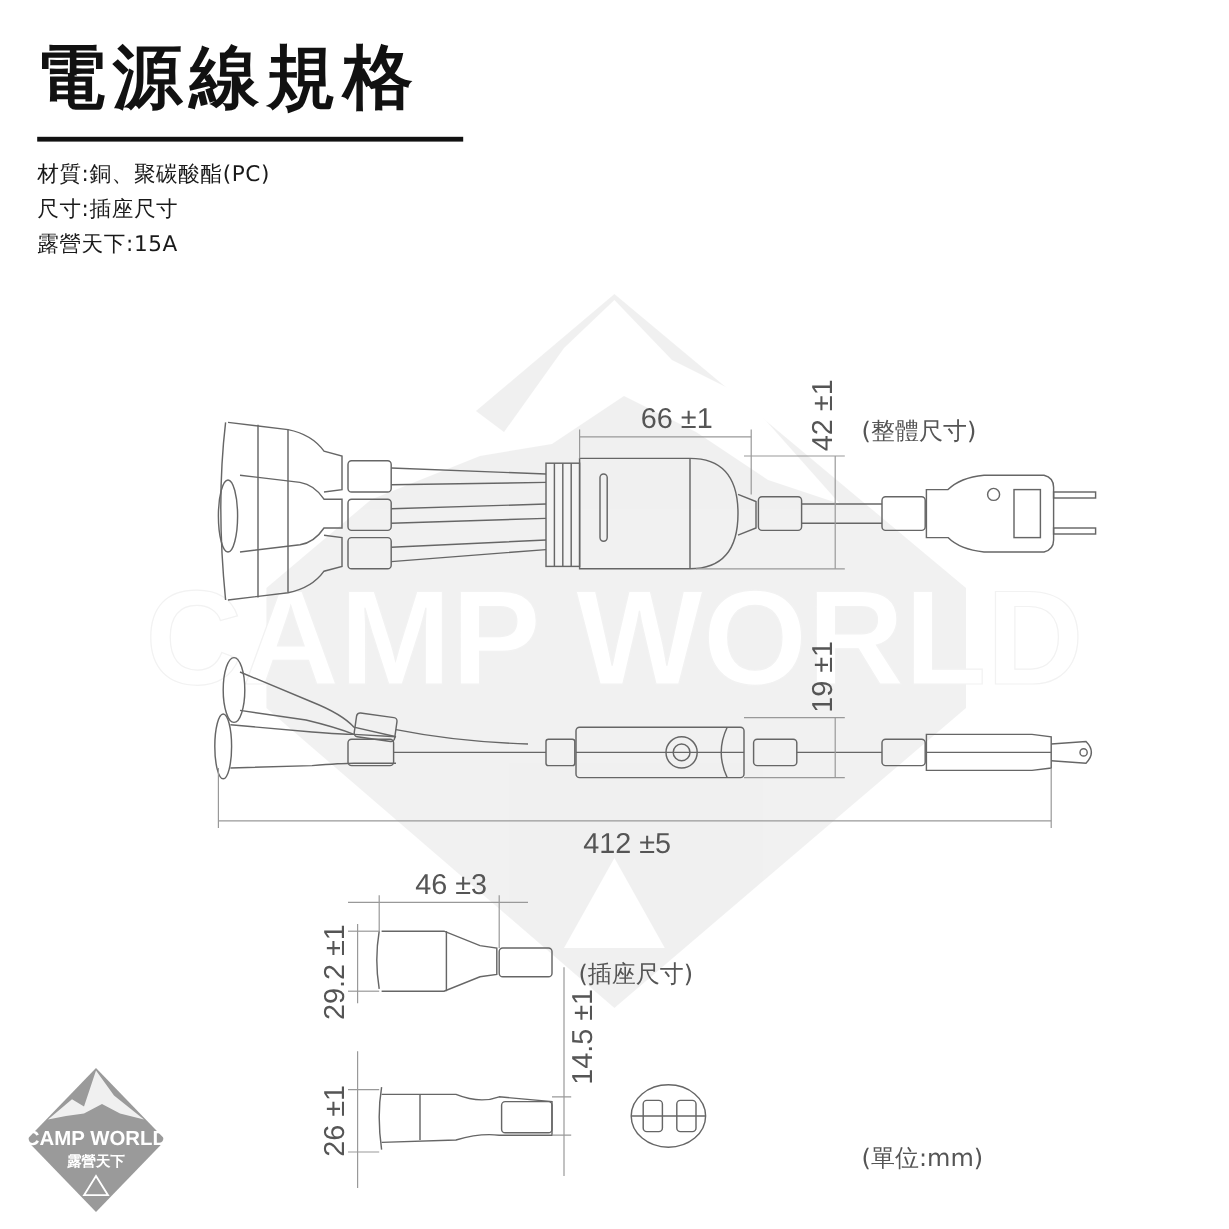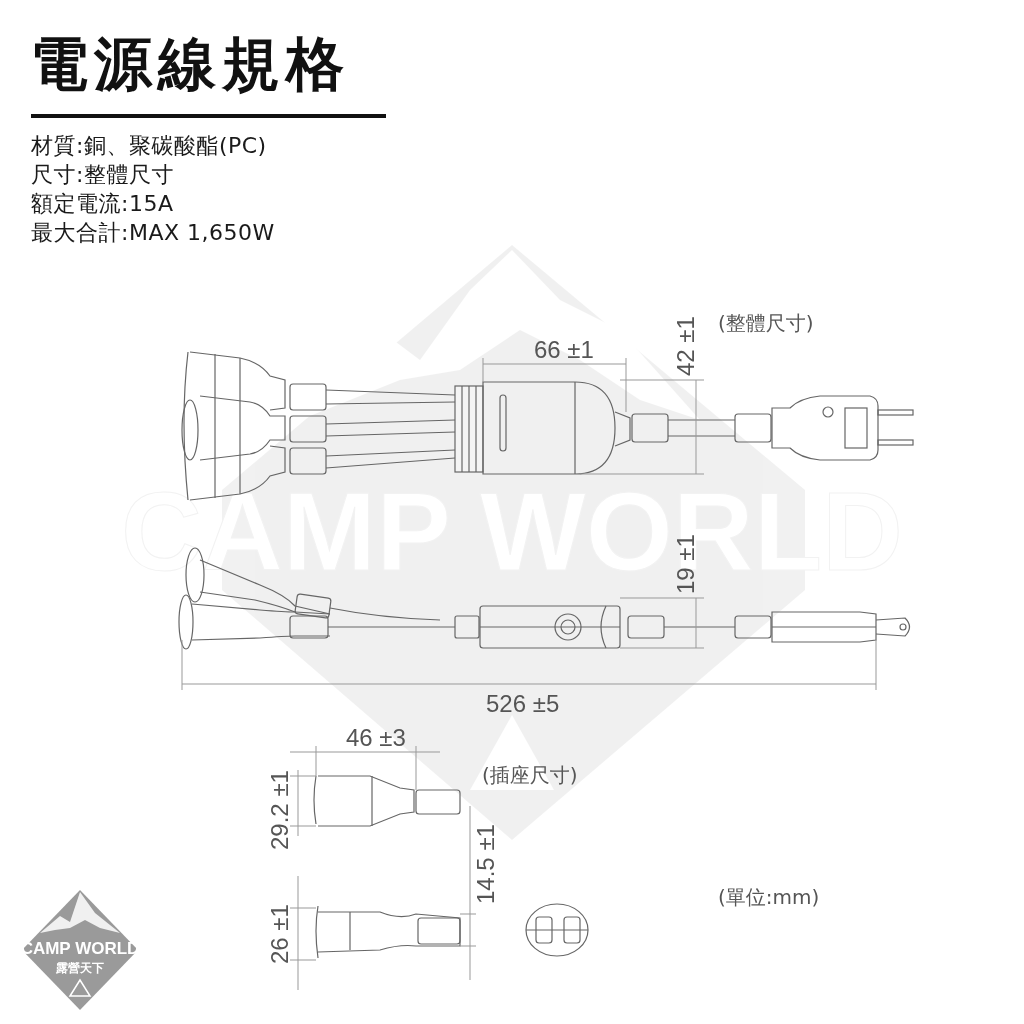--- a/index.html
+++ b/index.html
@@ -1,37 +1,36 @@
 <!DOCTYPE html>
 <html><head>
 <meta charset="utf-8">
 <style>
   html, body { margin:0; padding:0; background:#ffffff; }
   body { width:1024px; height:1024px; position:relative; overflow:hidden; font-family:"DejaVu Sans", sans-serif; }
   .title { position:absolute; left:30px; top:28px; font-size:58px; font-weight:bold; color:#111; letter-spacing:6px; line-height:72px;text-align:right; }
   .title-rule { position:absolute; left:31px; top:114px; width:355px; height:4px; background:#111; }
   .specs { position:absolute; left:31px; top:131px; }
-  .spec-line { font-size:22px; line-height:29px; color:#1a1a1a; white-space:nowrap; letter-spacing:0.5px; }
+  .spec-line { font-size:18px; line-height:29px; color:#1a1a1a; white-space:nowrap; letter-spacing:0.5px; }
   .dim { position:absolute; color:#555; font-family:"Liberation Sans", sans-serif; font-size:24px; white-space:nowrap; }
   .dim.v { transform-origin:left top; transform:rotate(-90deg); }
-  .note { position:absolute; color:#555; font-size:20px; white-space:nowrap; }
+  .note { position:absolute; color:#555; font-size:20px; white-space:nowrap;margin-top:36px; }
   svg.drawing { position:absolute; left:0; top:0; }
   .wm-logo { position:absolute; left:20px; top:888px; width:120px; height:124px; }
 </style>
 </head>
 <body>
 
 <div class="title">電源線規格</div>
 <div class="title-rule"></div>
 
 <div class="specs">
   <div class="spec-line">材質:銅、聚碳酸酯(PC)</div>
-  <div class="spec-line">尺寸:整體尺寸</div>
-  <div class="spec-line">額定電流:15A</div>
-  <div class="spec-line">最大合計:MAX 1,650W</div>
+  <div class="spec-line">尺寸:插座尺寸</div>
+  <div class="spec-line">露營天下:15A</div>
 </div>
 
 <svg class="drawing" width="1024" height="1024" viewBox="0 0 1024 1024">
 
   <g opacity="0.09">
     <path d="M512 245 L805 490 L805 590 L512 840 L222 590 L222 490 Z" fill="#666"></path>
     <path d="M300 420 L380 330 L420 360 L470 290 L512 250 L560 300 L620 330 L700 420 L640 400 L580 360 L520 330 L460 370 L400 380 Z" fill="#fff"></path>
     <path d="M470 790 L512 715 L554 790 Z M492 790 L512 752 L532 790 Z" fill="#fff"></path>
   </g>
   <text x="512" y="570" text-anchor="middle" font-family="Liberation Sans, sans-serif" font-weight="bold" font-size="112" fill="#ffffff" stroke="#f2f2f2" stroke-width="1">CAMP WORLD</text>
@@ -137,29 +136,29 @@
       <line x1="460" y1="946" x2="476" y2="946"></line>
     <line x1="298" y1="876" x2="298" y2="990"></line>
       <line x1="290" y1="908" x2="316" y2="908"></line>
       <line x1="290" y1="960" x2="316" y2="960"></line>
   </g>
 </svg>
 
 <div class="dim" style="left:520px;top:336px;margin-left:14px;">66 ±1</div>
 <div class="dim v" style="left:672px;top:376px;">42 ±1</div>
 <div class="dim v" style="left:672px;top:594px;">19 ±1</div>
-<div class="dim" style="left:486px;top:690px;">526 ±5</div>
+<div class="dim" style="left:486px;top:690px;">412 ±5</div>
 <div class="dim" style="left:346px;top:724px;">46 ±3</div>
 <div class="dim v" style="left:266px;top:850px;">29.2 ±1</div>
 <div class="dim v" style="left:266px;top:964px;">26 ±1</div>
 <div class="dim v" style="left:472px;top:904px;">14.5 ±1</div>
 
 <div class="note" style="left:718px;top:310px;">(整體尺寸)</div>
 <div class="note" style="left:482px;top:762px;">(插座尺寸)</div>
-<div class="note" style="left:718px;top:884px;">(單位:mm)</div>
+<div class="note" style="left:718px;top:916px;">(單位:mm)</div>
 
 <svg class="wm-logo" viewBox="0 0 120 124">
   <path d="M60 2 L118 62 L60 122 L2 62 Z" fill="#9a9a9a"></path>
   <path d="M20 45 L40 28 L50 34 L60 4 L75 25 L100 45 L80 40 L65 32 L50 40 L35 42 Z" fill="#ffffff" opacity="0.85"></path>
   <text x="60" y="66" text-anchor="middle" font-family="Liberation Sans, sans-serif" font-weight="bold" font-size="17" fill="#ffffff">CAMP WORLD</text>
   <text x="60" y="84" text-anchor="middle" font-family="DejaVu Sans, sans-serif" font-weight="bold" font-size="12" fill="#ffffff">露營天下</text>
   <path d="M50 108 L60 92 L70 108 Z" fill="none" stroke="#fff" stroke-width="1.5"></path>
 </svg>
 
 </body></html>

